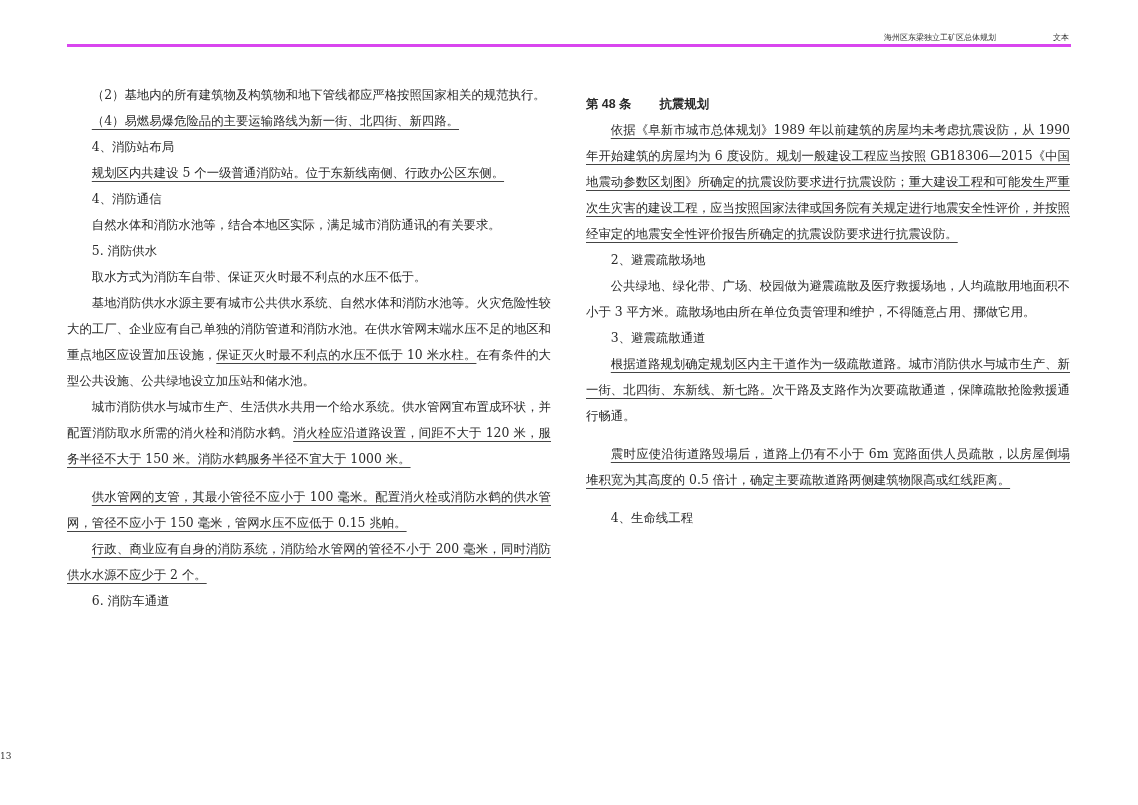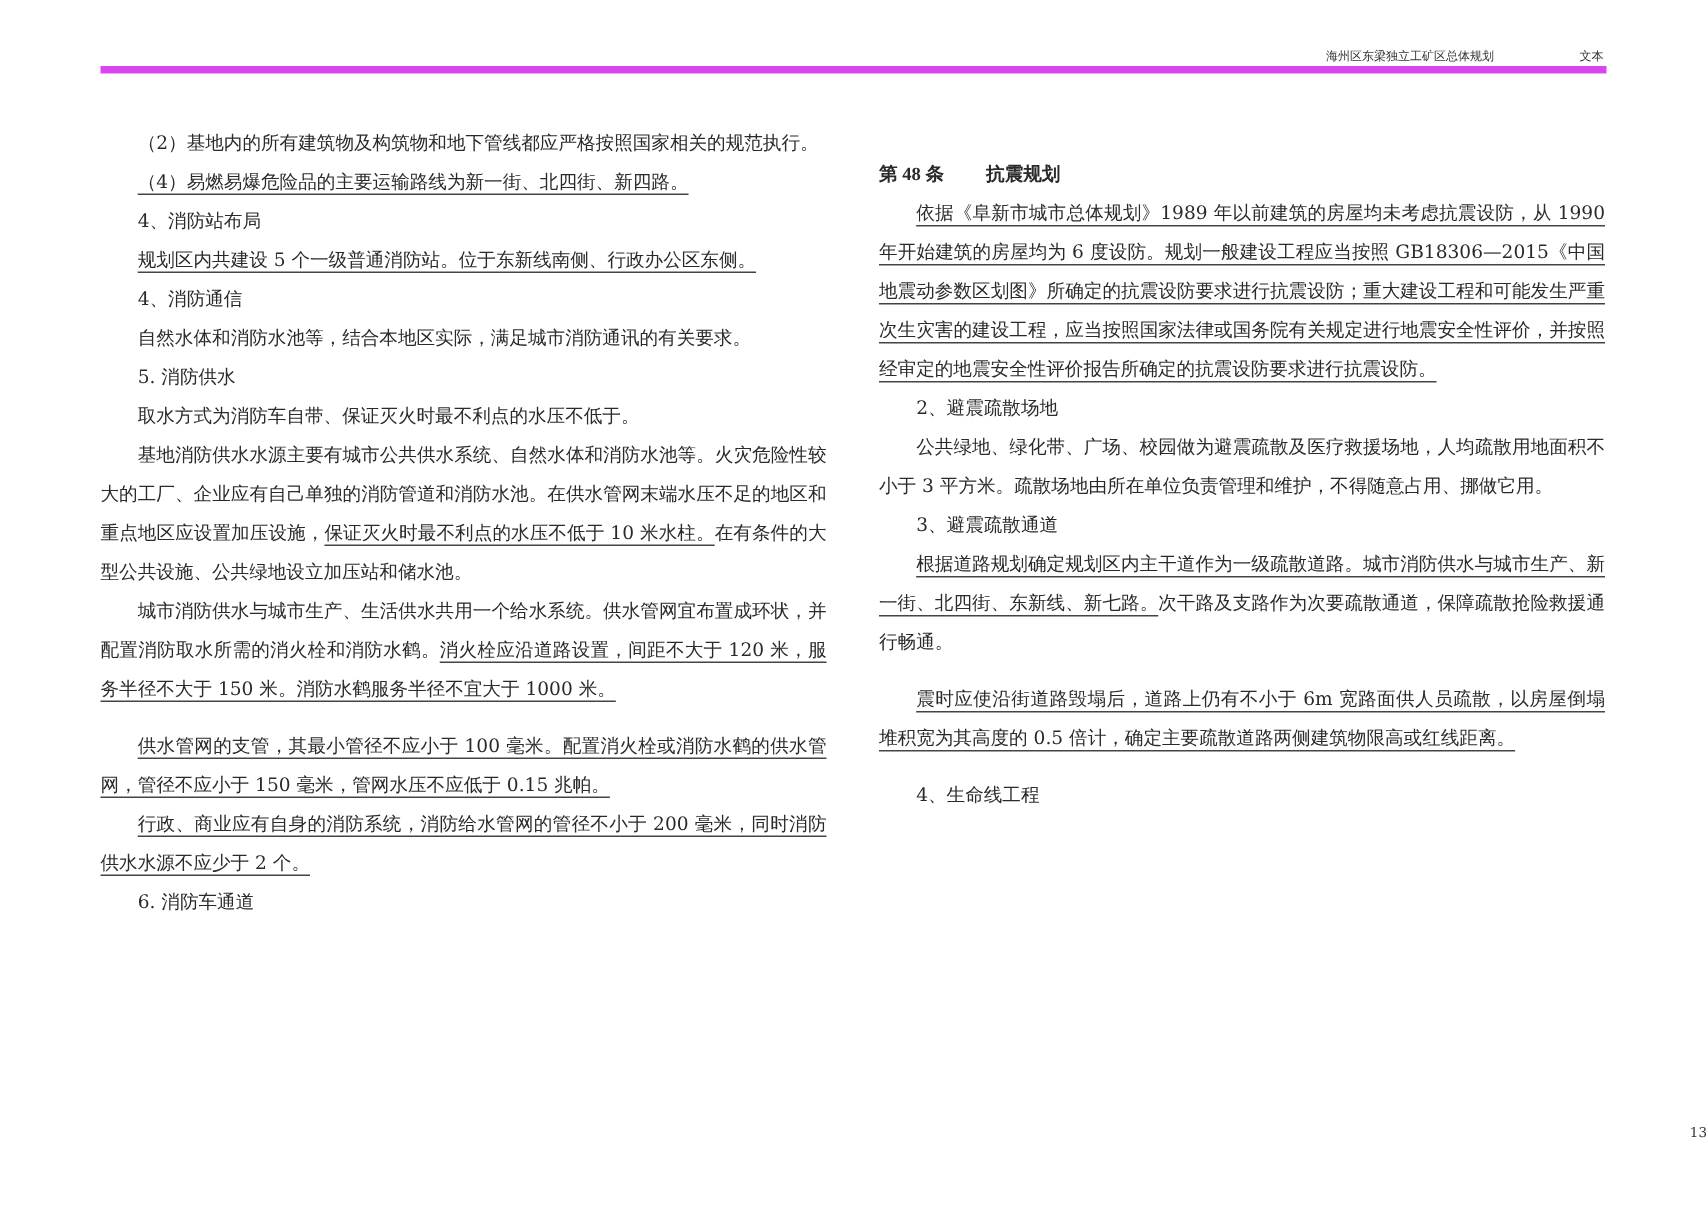--- a/index.html
+++ b/index.html
@@ -2,41 +2,41 @@
 <html><head>
   <meta charset="utf-8">
   <style>
     html, body { margin: 0; padding: 0; }
     body {
       width: 1138px; height: 805px; background: #ffffff; position: relative; overflow: hidden;
       font-family: "DejaVu Serif", "Liberation Serif", serif; color: #2a2a2a;
     }
     .header {
       position: absolute; left: 67px; top: 26px; width: 1004px; height: 18px;
-      border-bottom: 5px solid #d946ef;
+      border-bottom: 3px solid #d946ef;
     }
     .header-title {
       position: absolute; right: 75px; top: 6px; font-size: 8px; color: #333;
     }
     .header-tag {
       position: absolute; right: 2px; top: 6px; font-size: 8px; color: #333;
     }
     .col {
       position: absolute; top: 82px; width: 484px; font-size: 12.4px; line-height: 26px;
     }
     .col-left { left: 67px; }
     .col-right { left: 586px; top: 80px; }
     .p { margin: 0; text-align: justify; text-align-last: left; }
     .indent { text-indent: 2em; }
     .u { text-decoration: underline; text-decoration-color: #444; text-underline-offset: 4px; }
     .gap2 { margin-top: 12px; }
-    .article { font-family: Liberation Serif, serif; font-weight: bold; font-size: 12.4px; margin-top: 23px; }
+    .article { font-family: Liberation Sans, sans-serif; font-weight: bold; font-size: 12.4px; margin-top: 11px; }
     .article .sp { display: inline-block; width: 28px; }
     .pagenum {
-      position: absolute; left: 0; width: 1138px; top: 751px; text-align: right; font-size: 9px; color: #333;
+      position: absolute; left: 0; width: 1138px; top: 751px; text-align: left; font-size: 9px; color: #333;
     }
   </style>
 </head>
 <body>
 
 <div class="header">
   <span class="header-title">海州区东梁独立工矿区总体规划</span>
   <span class="header-tag">文本</span>
 </div>
 

